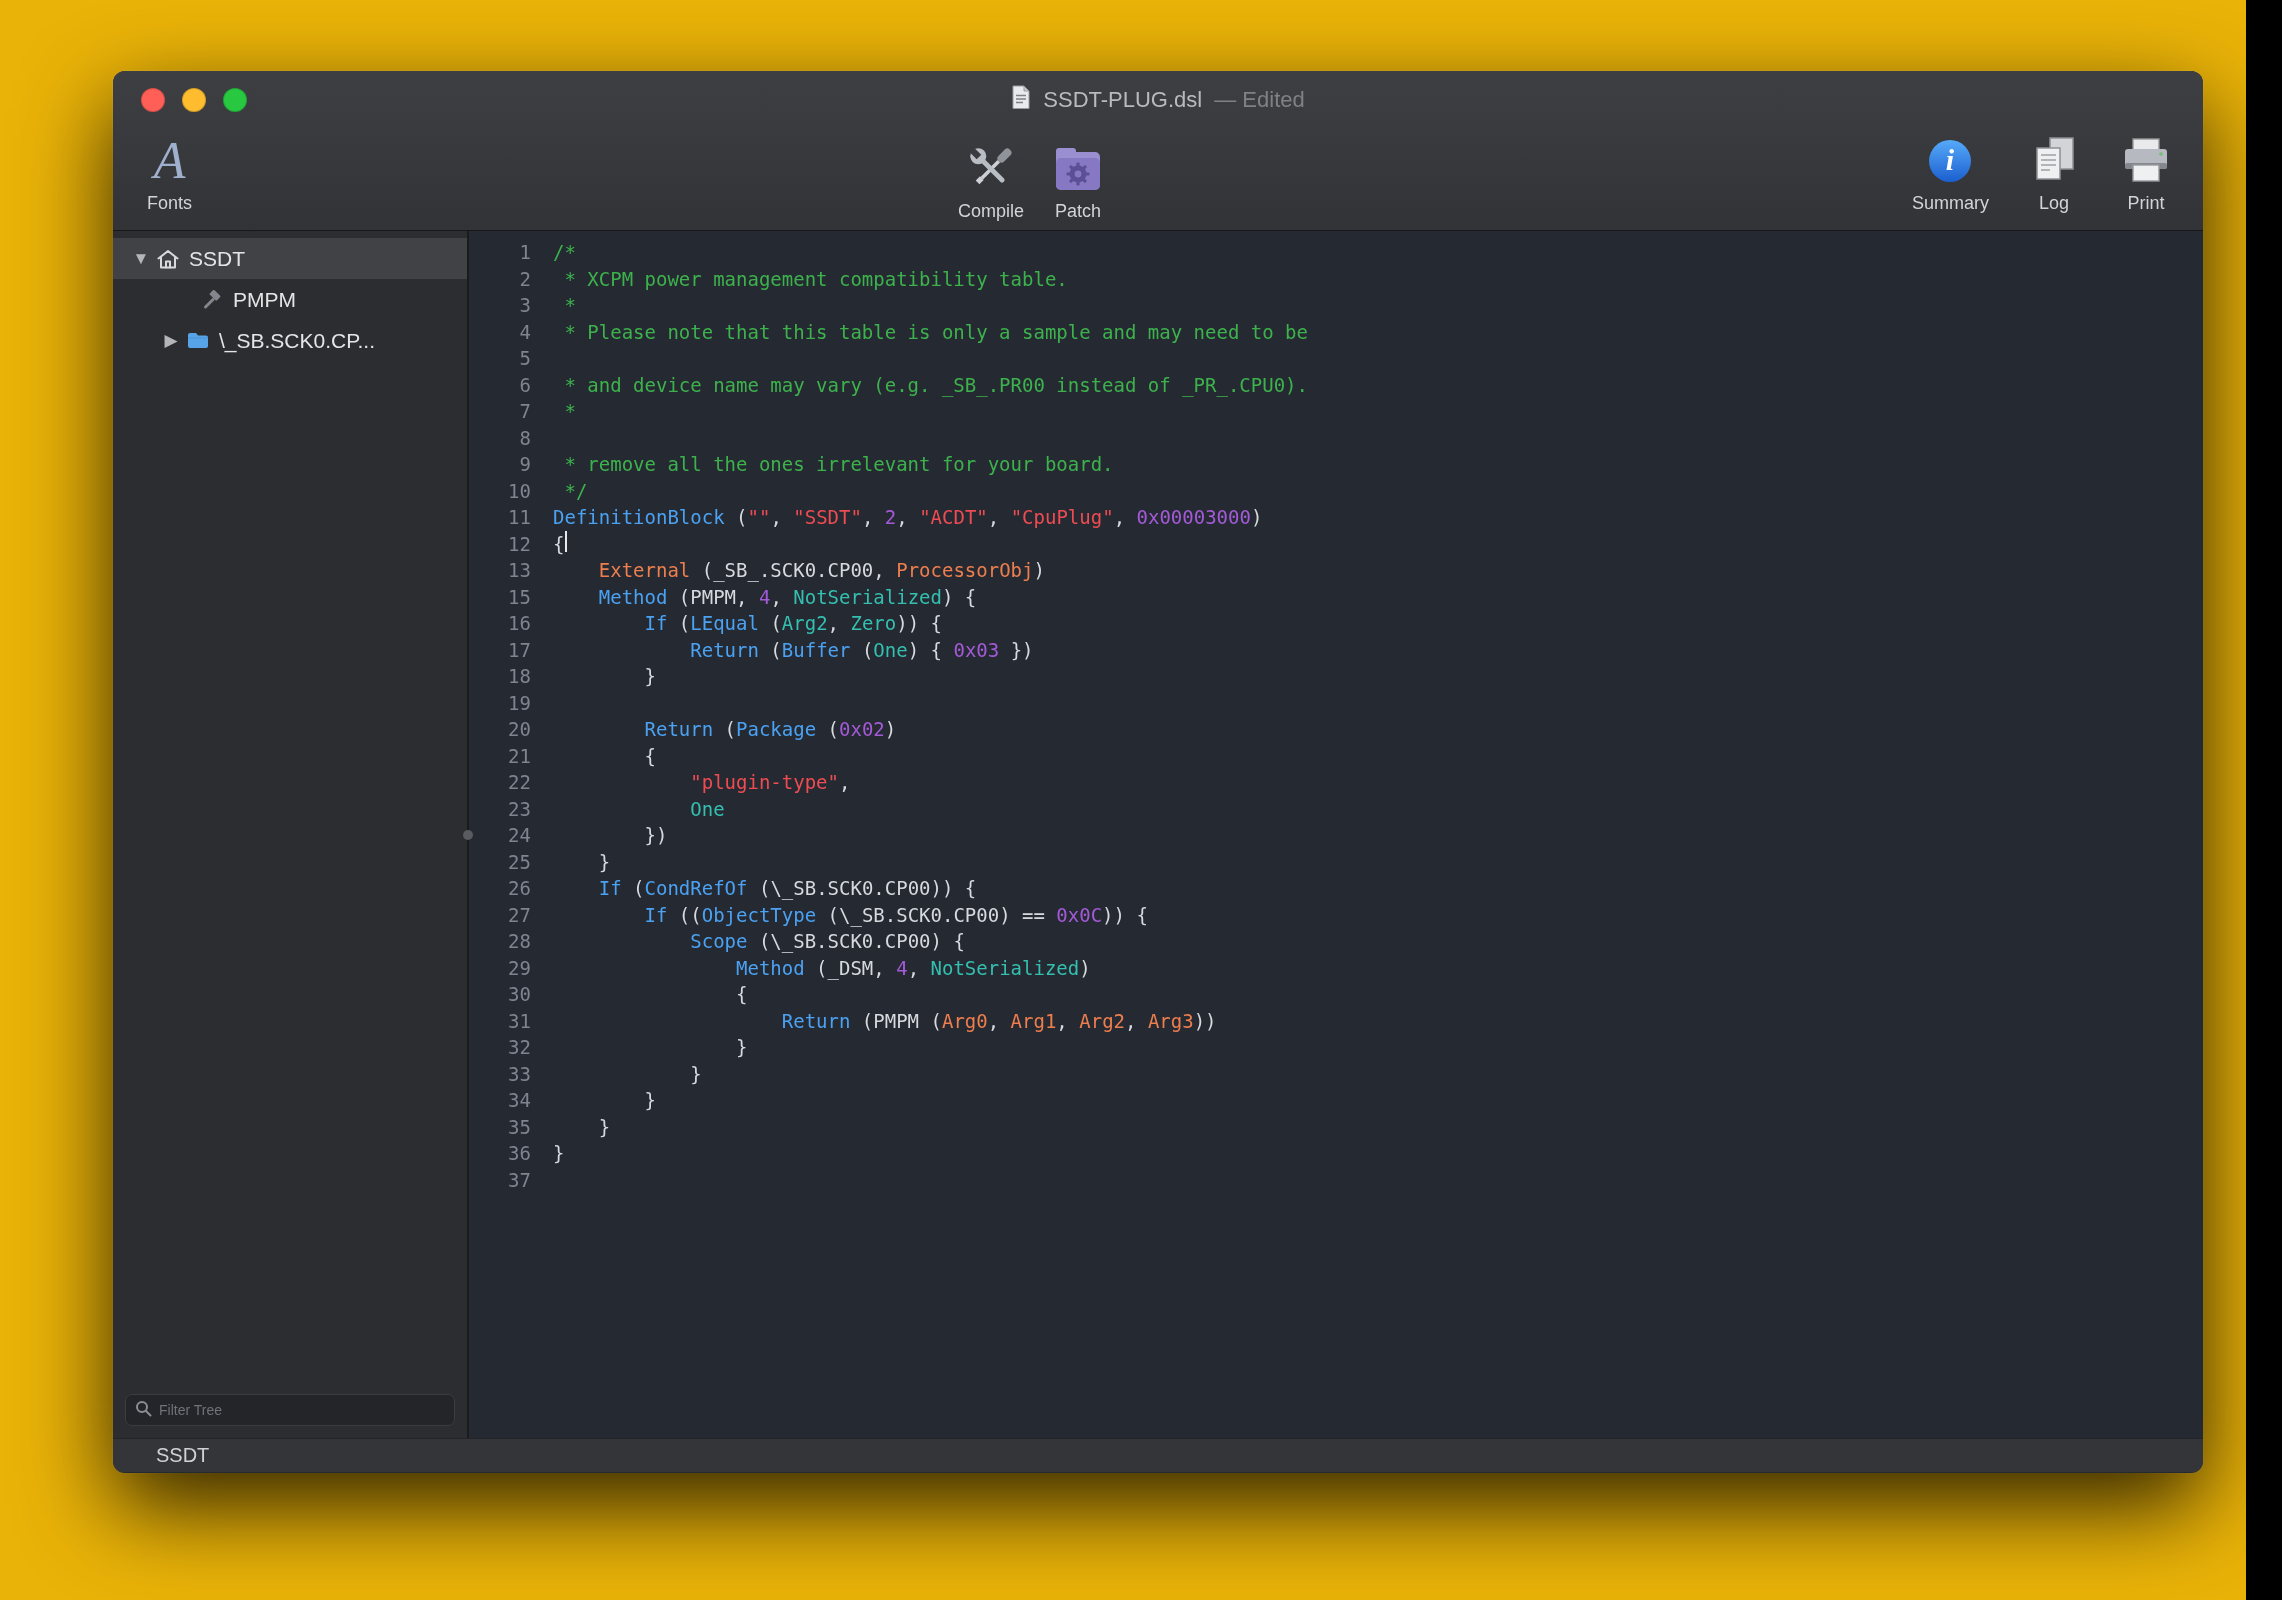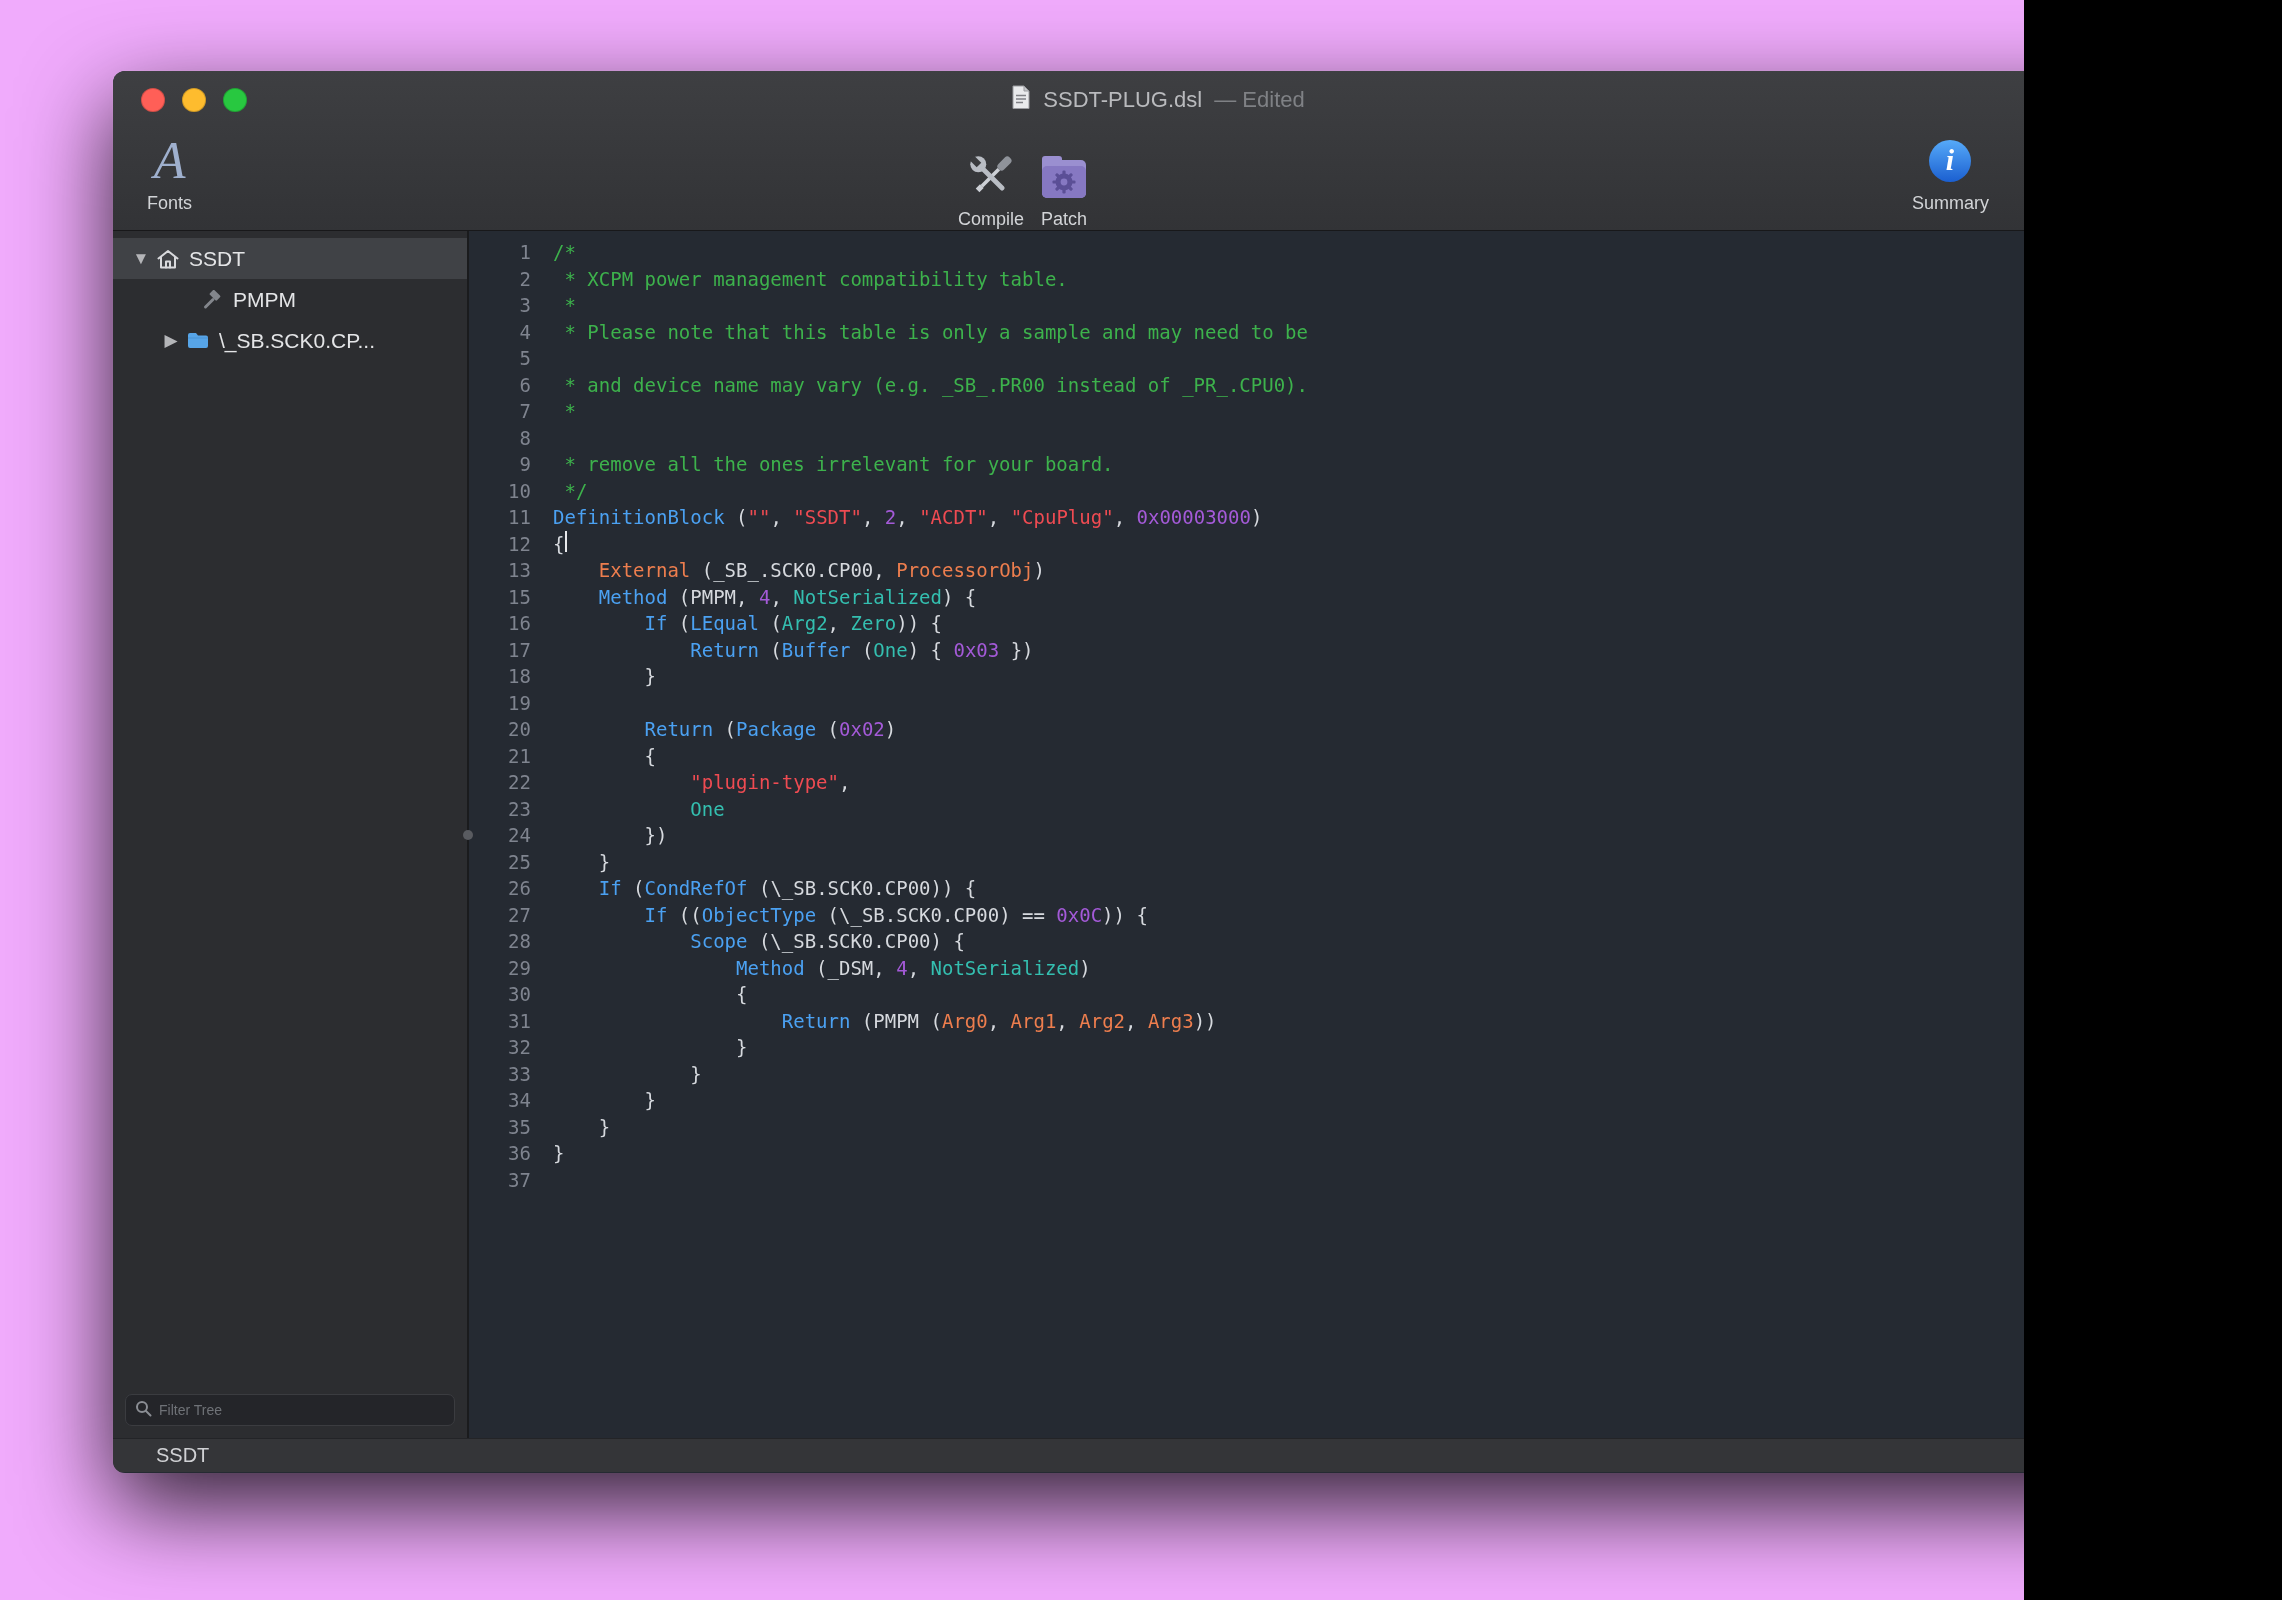--- a/index.html
+++ b/index.html
@@ -1,38 +1,38 @@
 <!DOCTYPE html>
 <html style="--plain: #d6d9de; --comment: #3db24c; --keyword: #4ba1f2; --constant: #34bfb0; --string: #ef4b52; --number: #a45ad8; --predefined: #ee7e4e;"><head>
 <meta charset="utf-8">
 <style>
   :root{
     --plain:#d6d9de; --comment:#3db24c; --keyword:#4ba1f2; --constant:#34bfb0;
     --string:#ef4b52; --number:#a45ad8; --predefined:#ee7e4e;
   }
   *{margin:0;padding:0;box-sizing:border-box;}
   html,body{background:#000;}
-  .page{position:relative;width:2024px;height:1600px;background:#f0abfc;overflow:hidden;
+  .page{position:relative;width:2246px;height:1600px;background:#eab308;overflow:hidden;
         font-family:"Liberation Sans",sans-serif;}
   .window{position:absolute;left:113px;top:71px;width:2090px;height:1402px;border-radius:12px;
           overflow:hidden;background:#252a32;
           box-shadow:0 34px 90px rgba(0,0,0,.8),0 0 0 1px rgba(255,255,255,.07);}
   
   .header{height:160px;background:linear-gradient(#3e3f42,#323336);border-bottom:1px solid #18181a;position:relative;}
   .titlebar{height:58px;position:relative;display:flex;align-items:center;justify-content:center;}
   .traffic{position:absolute;left:28px;top:0;height:58px;display:flex;align-items:center;gap:17px;}
   .tl{width:24px;height:24px;border-radius:50%;box-shadow:inset 0 0 0 1px rgba(0,0,0,.18);}
   .tl-red{background:#ff5f57;} .tl-yellow{background:#febc2e;} .tl-green{background:#28c840;}
   .title-wrap{display:flex;align-items:center;gap:12px;font-size:22px;color:#b9babd;font-weight:500;}
   .title-suffix{color:#7f8185;font-weight:400;}
   .toolbar{position:relative;height:101px;}
   .tb-item{display:flex;flex-direction:column;align-items:center;color:#d2d4d7;font-size:18px;cursor:default;}
   .tb-icon{height:64px;display:flex;align-items:center;justify-content:center;}
   .tb-left{position:absolute;left:34px;top:0;}
-  .tb-center{position:absolute;left:845px;top:16px;display:flex;gap:12px;}
+  .tb-center{position:absolute;left:845px;top:8px;display:flex;gap:26px;}
   .tb-right{position:absolute;right:30px;top:0;display:flex;gap:38px;}
   .fonts-a{font-family:"Liberation Serif",serif;font-style:italic;font-size:52px;line-height:52px;color:#9fb0ce;}
   
   .body{display:flex;height:1207px;}
   .sidebar{width:354px;background:#2c2d30;display:flex;flex-direction:column;flex:none;}
   .tree{flex:1;padding-top:7px;}
   .tree-row{height:41px;display:flex;align-items:center;font-size:21px;color:#e4e5e7;}
   .tree-row.selected{background:#404246;}
   .disc{width:24px;text-align:center;color:#b4b5b8;font-size:17px;flex:none;}
   .tree-icon{display:flex;align-items:center;justify-content:center;width:30px;flex:none;}

